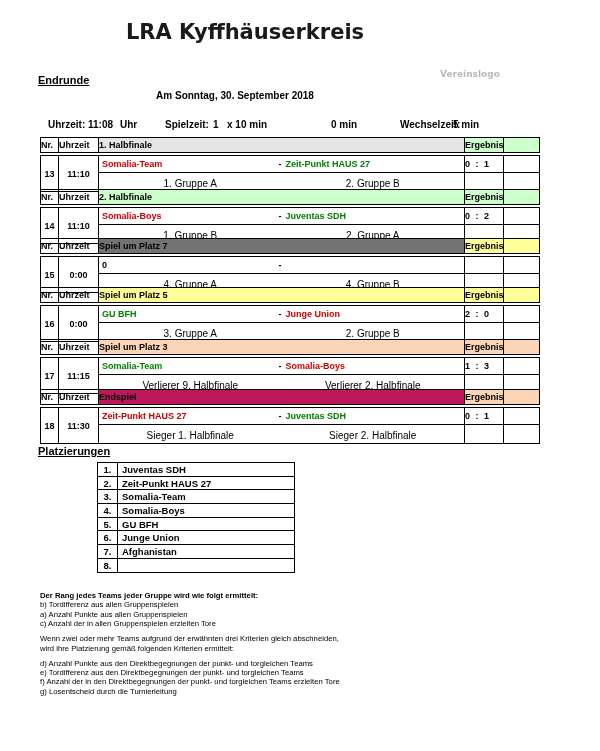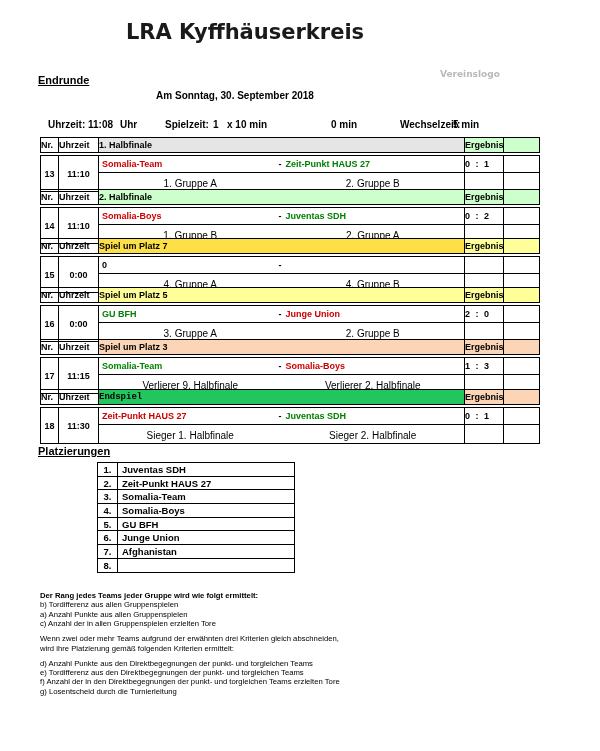--- a/index.html
+++ b/index.html
@@ -153,21 +153,21 @@
     </tbody>
       </table>
   </div>
 
   <div class="match" style="top:238px">
     <table>
         <tbody>
           <tr class="hdr">
       <td class="c-nr">Nr.</td>
       <td class="c-time">Uhrzeit</td>
-      <td class="c-mid" style="background-color: #fde047;">Spiel um Platz 7</td>
+      <td class="c-mid" style="background-color: #737373;">Spiel um Platz 7</td>
       <td class="c-res" style="background-color: rgb(255, 255, 153);">Ergebnis</td>
       <td class="c-extra" style="background-color: rgb(255, 255, 153);"></td>
     </tr>
         </tbody>
       </table>
     <table class="body-t">
       <tbody>
           <tr class="teams-row">
         <td class="c-nr nr-cell" rowspan="2">15</td>
         <td class="c-time time-cell" rowspan="2">0:00</td>
@@ -258,21 +258,21 @@
     </tbody>
       </table>
   </div>
 
   <div class="match" style="top:389px">
     <table>
         <tbody>
           <tr class="hdr">
       <td class="c-nr">Nr.</td>
       <td class="c-time">Uhrzeit</td>
-      <td class="c-mid" style="background-color: #22c55e; font-family: Liberation Mono, monospace;">Endspiel</td>
+      <td class="c-mid" style="background-color: #be185d;">Endspiel</td>
       <td class="c-res" style="background-color: rgb(251, 213, 181);">Ergebnis</td>
       <td class="c-extra" style="background-color: rgb(251, 213, 181);"></td>
     </tr>
         </tbody>
       </table>
     <table class="body-t">
       <tbody>
           <tr class="teams-row">
         <td class="c-nr nr-cell" rowspan="2">18</td>
         <td class="c-time time-cell" rowspan="2">11:30</td>

